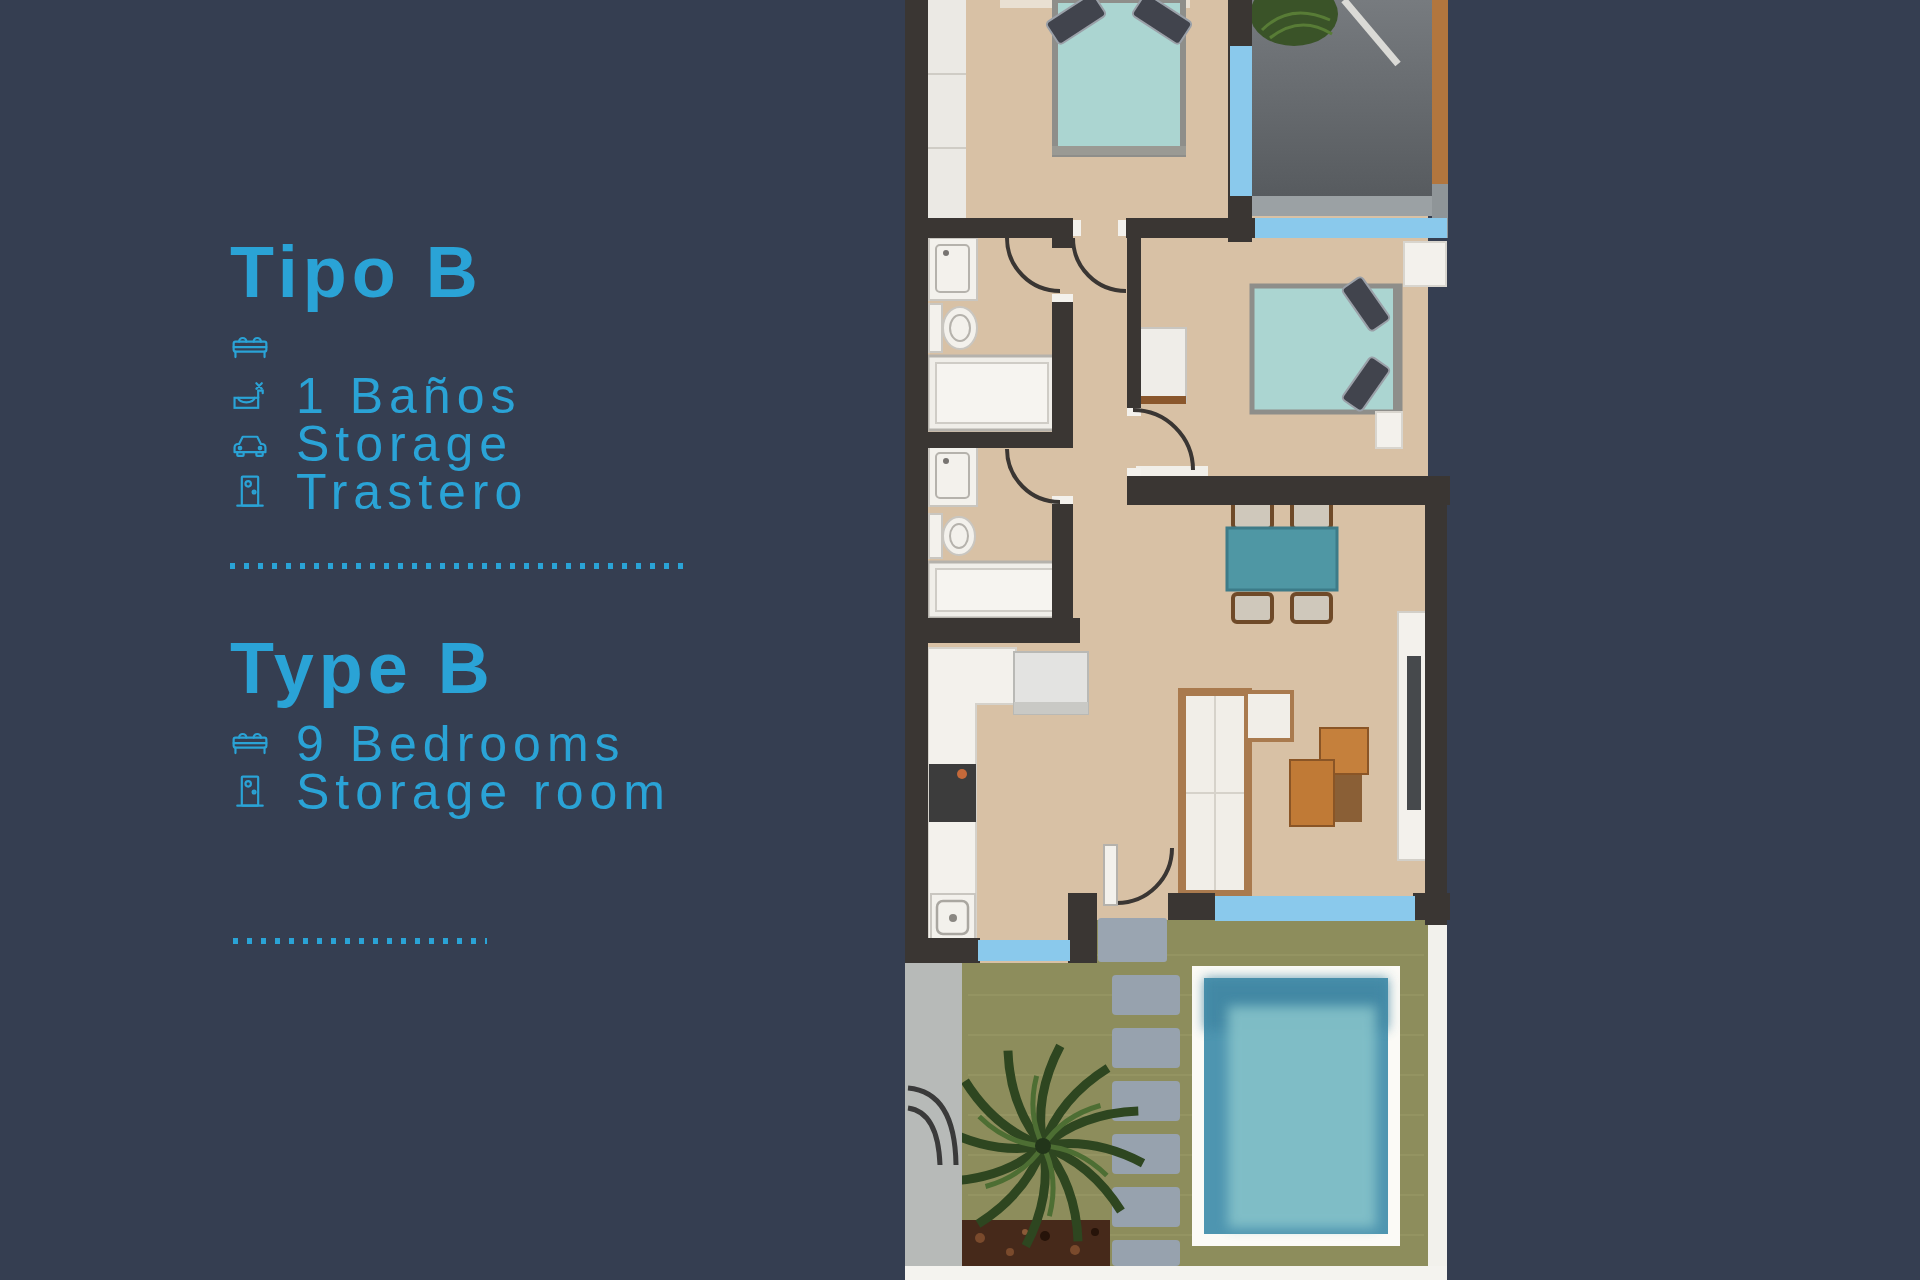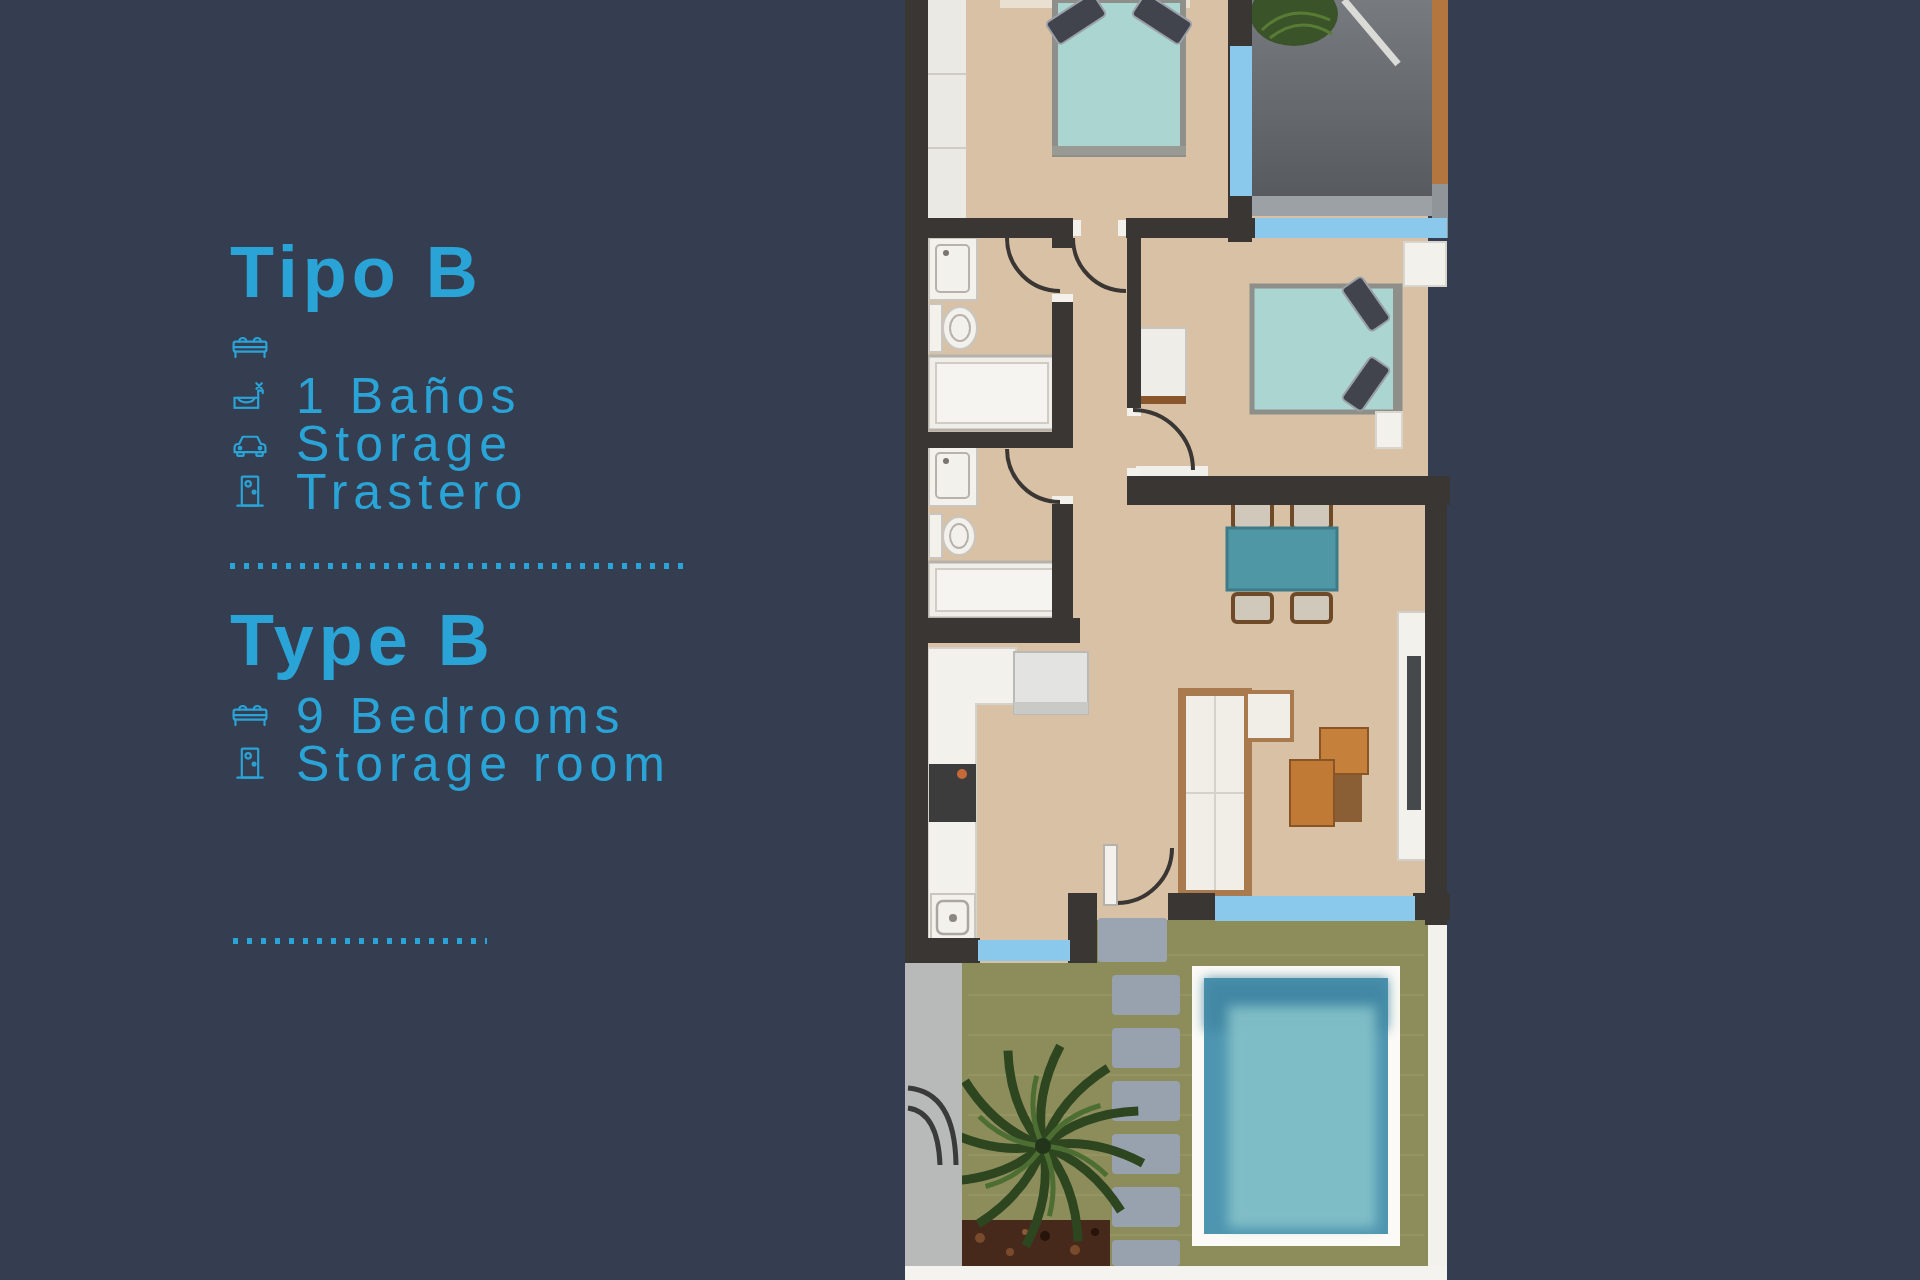--- a/index.html
+++ b/index.html
@@ -4,21 +4,21 @@
 <style>
   html,body{margin:0;padding:0;}
   body{
     width:1920px;height:1280px;position:relative;overflow:hidden;
     background:#353e51;
     font-family:"Liberation Sans", sans-serif;
   }
   .panel{position:absolute;left:230px;top:0;width:660px;color:#2aa3d6;}
   .section{position:absolute;left:0;}
   .section-es{top:236px;}
-  .section-en{top:604px;}
+  .section-en{top:632px;}
   .heading{
     font-size:72px;font-weight:bold;letter-spacing:5px;line-height:72px;
     color:#2aa3d6;white-space:nowrap;
   }
   .items{margin-top:16px;}
   .feature-row{display:flex;align-items:center;height:48px;white-space:nowrap;}
   .feature-icon{width:40px;height:40px;flex:0 0 40px;margin-right:26px;}
   .feature-icon svg{width:40px;height:40px;display:block;}
   .feature-label{font-size:50px;letter-spacing:6px;line-height:48px;color:#2aa3d6;}
   .dotted{

